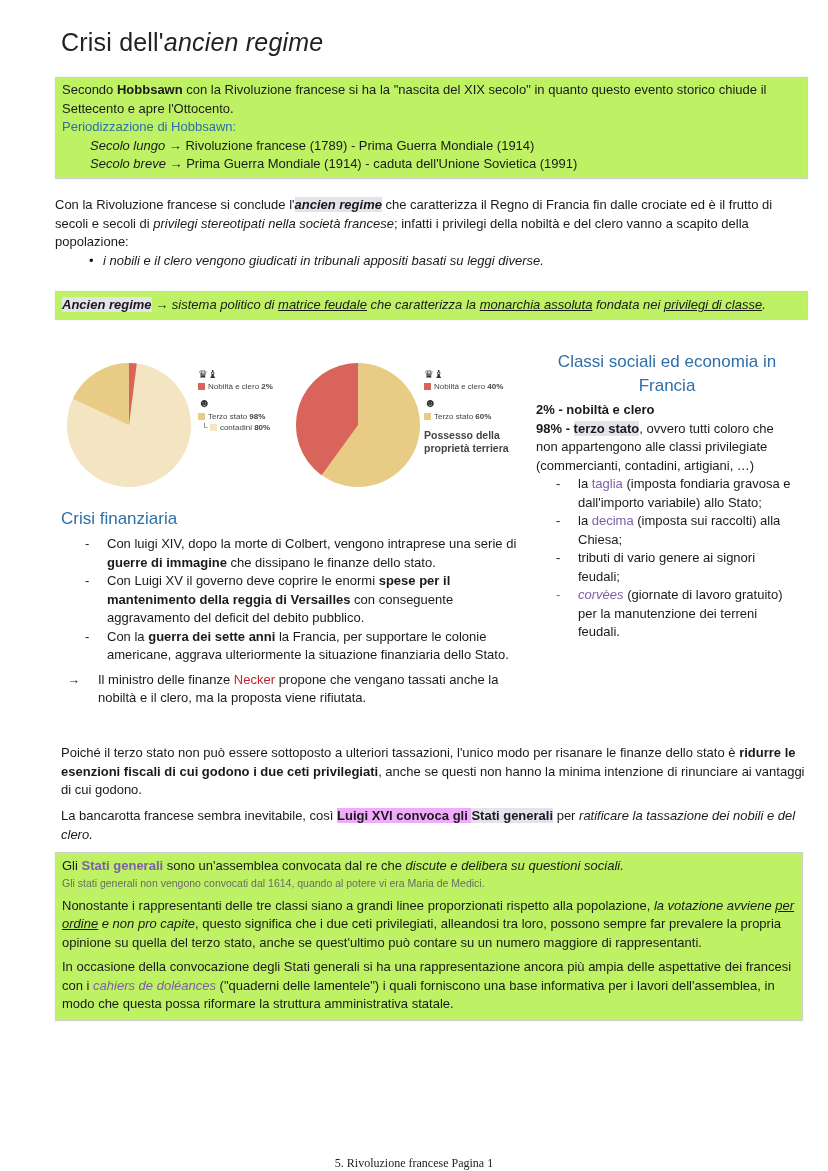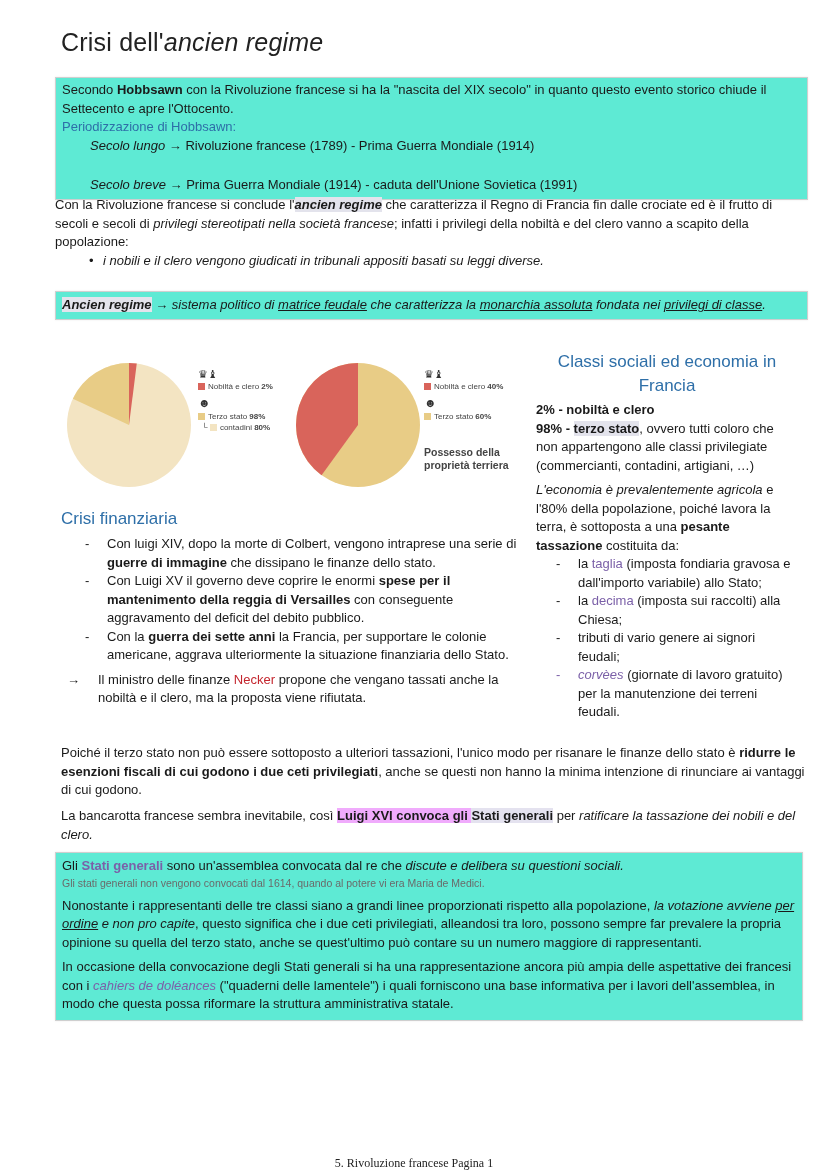--- a/index.html
+++ b/index.html
@@ -1,19 +1,19 @@
 <!DOCTYPE html>
 <html><head>
 <meta charset="utf-8">
 <style>
   html, body { margin:0; padding:0; background:#ffffff; }
   body { width:828px; height:1171px; position:relative; font-family:"Liberation Sans", sans-serif; color:#1a1a1a; font-size:13px; line-height:18.5px; overflow:hidden; }
   .title { position:absolute; left:61px; top:26px; font-size:25px; line-height:32px; color:#222; font-weight:normal; letter-spacing:0.2px; }
   .title i { font-style:italic; }
-  .box { position:absolute; border:1px solid #cfcfcf; box-shadow:0 0 2px rgba(0,0,0,0.08); background:#5eead4; }
+  .box { position:absolute; border:1px solid #cfcfcf; box-shadow:0 0 2px rgba(0,0,0,0.08); background:#bef264; }
   .blue { color:#2e6fa8; }
   .purple { color:#7b60a8; }
   .red { color:#c4262e; }
   .hl-grey { background:#e3e3ec; }
   .hl-pink { background:#f0abfc; }
   .hl-lav { background:#e4e2ef; }
   .small-grey { color:#6a6a6a; font-size:10.5px; line-height:15px; }
   .indent { padding-left:26px; }
   p { margin:0; }
   ul.dot { margin:0; padding-left:34px; list-style:none; }
@@ -30,21 +30,21 @@
 </style>
 </head>
 <body>
 
 <div class="title"><span>Crisi dell'</span><i>ancien regime</i></div>
 
 <div class="box" style="left:55px; top:77px; width:740px; padding:3px 5px 4px 6px;">
   <p><span>Secondo </span><b>Hobbsawn</b><span> con la Rivoluzione francese si ha la "nascita del XIX secolo" in quanto questo evento storico chiude il Settecento e apre l'Ottocento.</span></p>
   <p class="blue">Periodizzazione di Hobbsawn:</p>
   <p class="indent" style="padding-left:28px;"><i>Secolo lungo</i><span> → </span><span>Rivoluzione francese (1789) - Prima Guerra Mondiale (1914)</span></p>
-  <p class="indent" style="padding-left:28px;margin-top:21px;"><i>Secolo breve</i><span> → </span><span>Prima Guerra Mondiale (1914) - caduta dell'Unione Sovietica (1991)</span></p>
+  <p class="indent" style="padding-left:28px;"><i>Secolo breve</i><span> → </span><span>Prima Guerra Mondiale (1914) - caduta dell'Unione Sovietica (1991)</span></p>
 </div>
 
 <div style="position:absolute; left:55px; top:196px; width:730px;">
   <p><span>Con la Rivoluzione francese si conclude l'</span><b><i class="hl-grey">ancien regime</i></b><span> che caratterizza il Regno di Francia fin dalle crociate ed è il frutto di secoli e secoli di </span><i>privilegi stereotipati nella società francese</i><span>; infatti i privilegi della nobiltà e del clero vanno a scapito della popolazione:</span></p>
   <ul class="dot">
     <li><i>i nobili e il clero vengono giudicati in tribunali appositi basati su leggi diverse.</i></li>
   </ul>
 </div>
 
 <div class="box" style="left:55px; top:291px; width:740px; padding:4px 5px 4px 6px;">
@@ -69,28 +69,27 @@
 <svg style="position:absolute; left:293px; top:360px;" width="130" height="130" viewBox="-65 -65 130 130">
   <circle r="62" fill="#e8cc86"></circle>
 
   <path d="M0,0 L-36.44,50.16 A62,62 0 0,1 0,-62 Z" fill="#d9645b"></path>
 </svg>
 <div class="legend" style="left:424px; top:368px;">
   <div style="font-size:11px; line-height:13px; color:#333;">♛♝</div>
   <div><span class="legend-sq" style="background:#d9645b"></span><span>Nobiltà e clero </span><b>40%</b></div>
   <div style="font-size:12px; line-height:16px; margin-top:3px; color:#333;">☻</div>
   <div><span class="legend-sq" style="background:#e8cc86"></span><span>Terzo stato </span><b>60%</b></div>
-  <div style="margin-top:24px; font-size:10.5px; line-height:13px; font-weight:bold; color:#444; width:95px;">Possesso della proprietà terriera</div>
+  <div style="margin-top:7px; font-size:10.5px; line-height:13px; font-weight:bold; color:#444; width:95px;">Possesso della proprietà terriera</div>
 </div>
 
 <div style="position:absolute; left:536px; top:350px; width:262px;">
   <div class="section-h" style="font-size:17px; line-height:24px;text-align:center;">Classi sociali ed economia in Francia</div>
   <p style="margin-top:3px;"><b>2% - nobiltà e clero</b></p>
   <p><b>98% - </b><b class="hl-grey">terzo stato</b><span>, ovvero tutti coloro che non appartengono alle classi privilegiate (commercianti, contadini, artigiani, …)</span></p>
-  <p style="margin-top:6px;"><i>L'economia è prevalentemente agricola</i><span> e l'80% della popolazione, poiché lavora la terra, è sottoposta a una </span><b>pesante tassazione</b><span> costituita da:</span></p>
   <ul class="dash" style="padding-left:20px;">
     <li><span class="bullet">-</span><span>la </span><span class="purple">taglia</span><span> (imposta fondiaria gravosa e dall'importo variabile) allo Stato;</span></li>
     <li><span class="bullet">-</span><span>la </span><span class="purple">decima</span><span> (imposta sui raccolti) alla Chiesa;</span></li>
     <li><span class="bullet">-</span><span>tributi di vario genere ai signori feudali;</span></li>
     <li><span class="bullet purple">-</span><i class="purple">corvèes</i><span> (giornate di lavoro gratuito) per la manutenzione dei terreni feudali.</span></li>
   </ul>
 </div>
 
 <div style="position:absolute; left:61px; top:507px; width:468px;">
   <div class="section-h">Crisi finanziaria</div>

